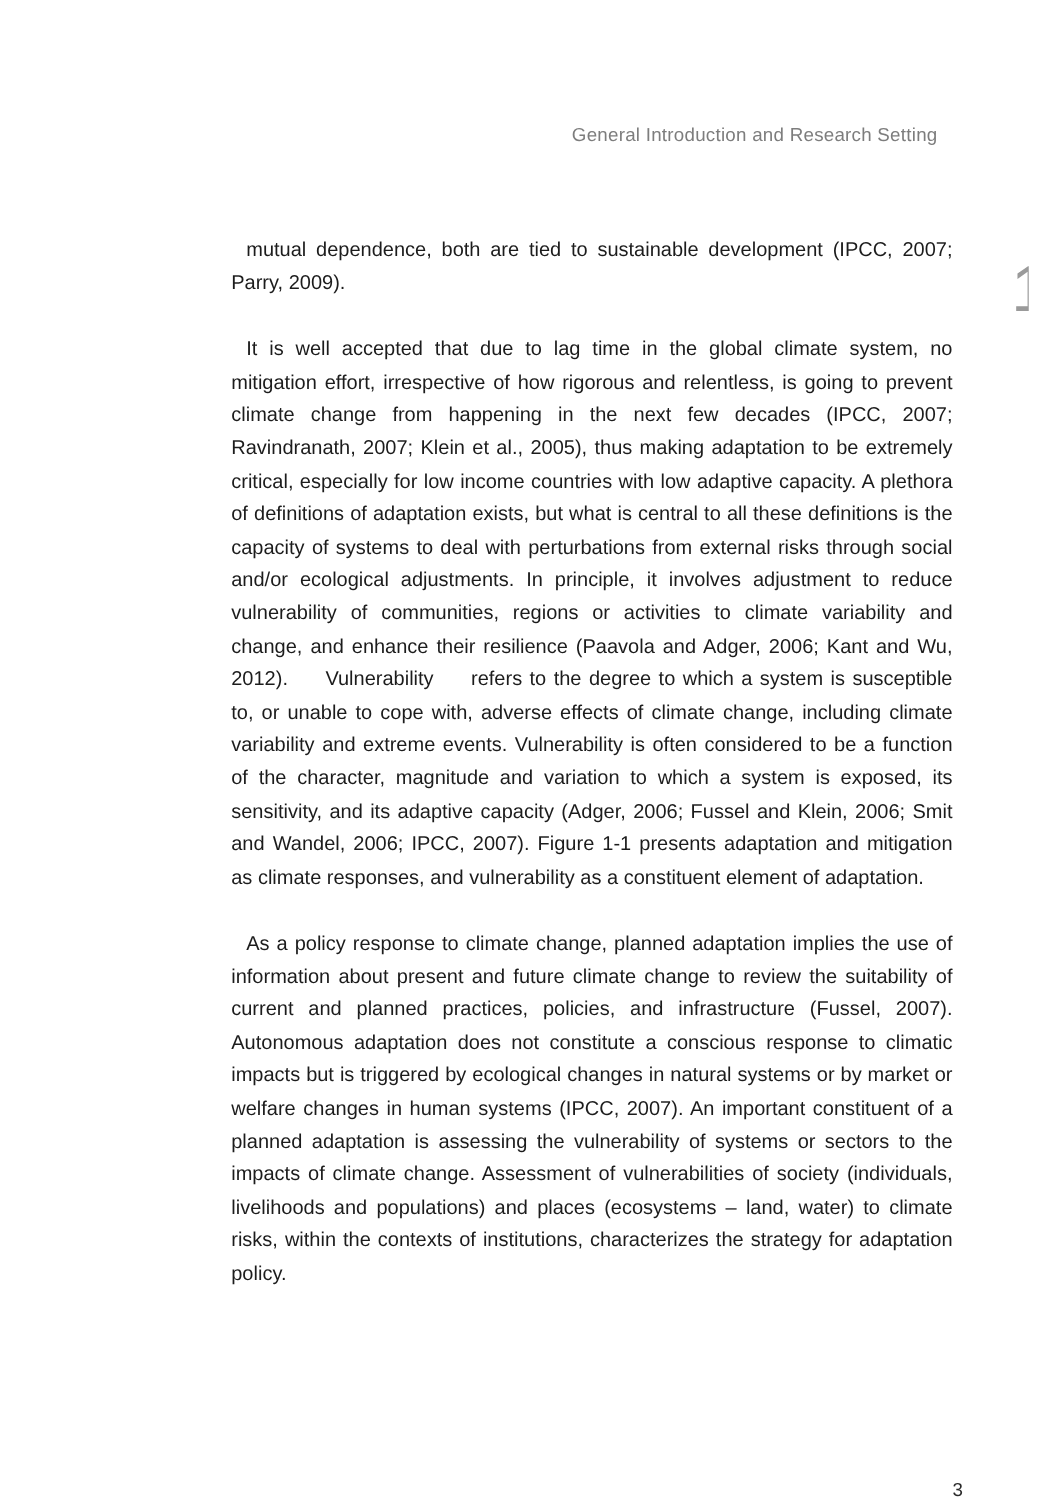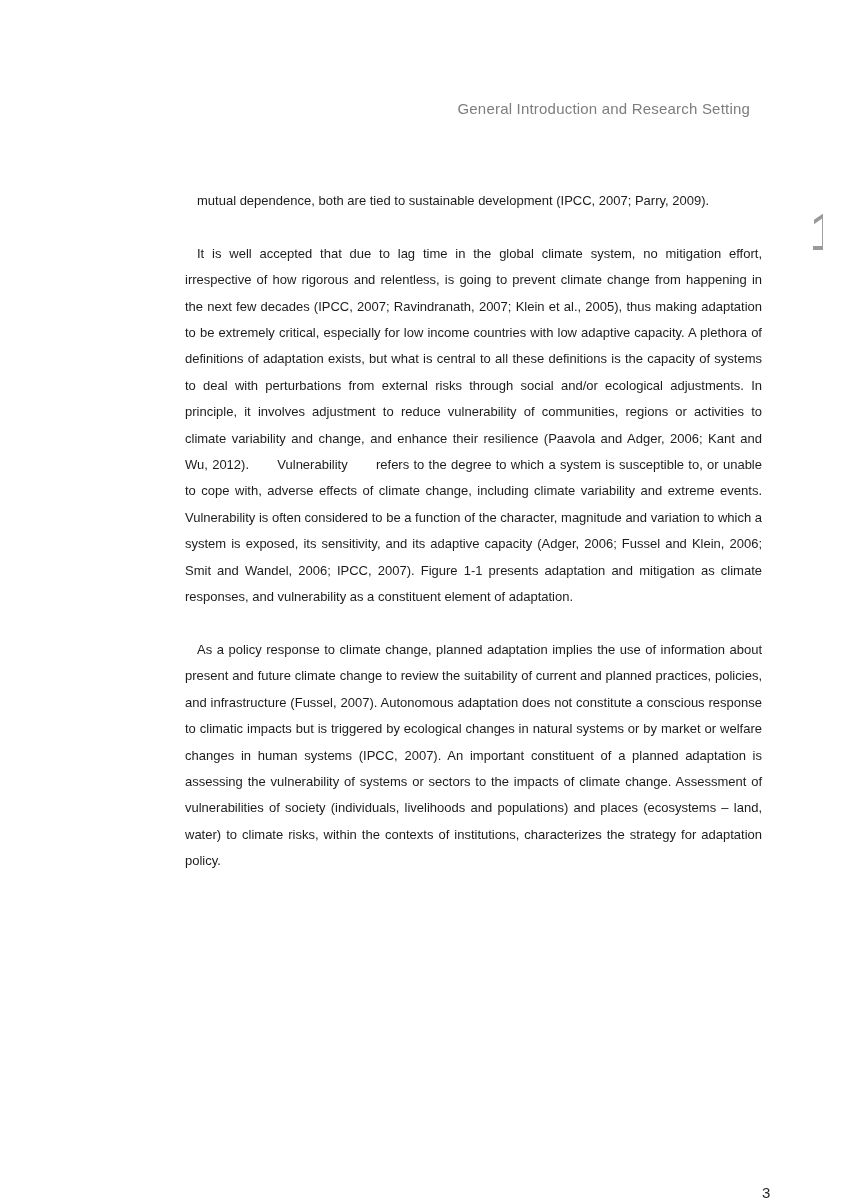--- a/index.html
+++ b/index.html
@@ -38,21 +38,21 @@
     line-height: 1;
     font-weight: 300;
     color: #9a9a9a;
     font-stretch: condensed;
   }
   .body-text {
     position: absolute;
     top: 128px;
     left: 125px;
     width: 601px;
-    font-size: 13px;
+    font-size: 16px;
     line-height: 26.4px;
     text-align: justify;
     color: #1c1c1c;
   }
   .para + .para { margin-top: 26.4px; }
   .em { }
   .page-number {
     position: absolute;
     top: 1136px;
     left: 714px;

